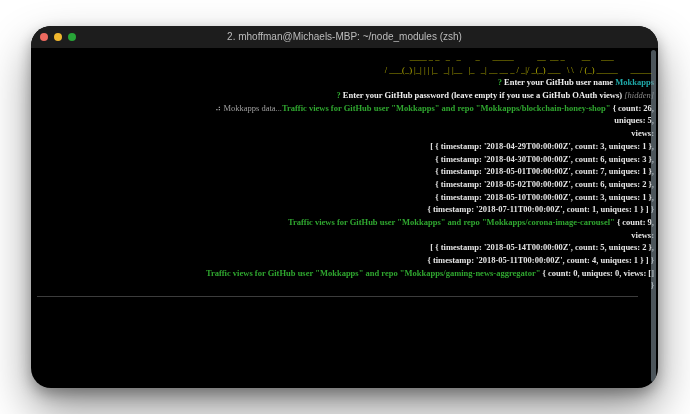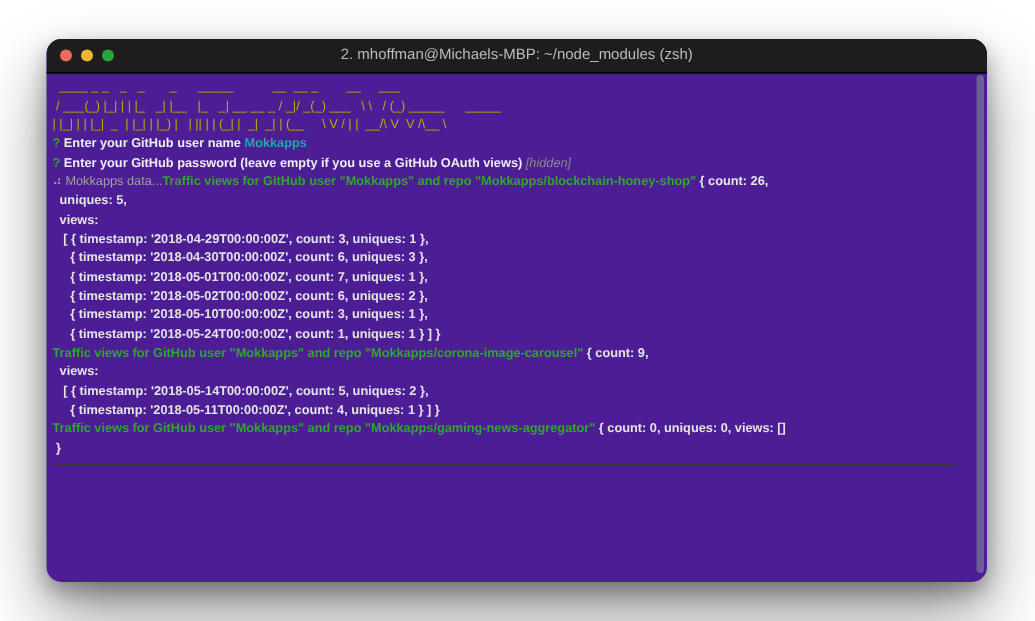--- a/index.html
+++ b/index.html
@@ -4,21 +4,21 @@
 <style>
   html,body{margin:0;padding:0;}
   body{
     width:690px;height:414px;
     background:#ffffff;
     position:relative;overflow:hidden;
     font-family:"Liberation Sans",sans-serif;
   }
   .window{
     position:absolute;left:31px;top:26px;width:627px;height:362px;
-    background:#4c1d95;border-radius:10px;overflow:hidden;
+    background:#000000;border-radius:20px;overflow:hidden;
     box-shadow:0 22px 45px rgba(0,0,0,.42),0 6px 14px rgba(0,0,0,.30);
     display:flex;flex-direction:column;
   }
   .titlebar{
     flex:0 0 22px;height:22px;background:#1d1d1d;
     border-bottom:1px solid #000;
     display:flex;align-items:center;position:relative;
   }
   .lights{display:flex;gap:6px;padding-left:9px;z-index:2;}
   .light{width:8px;height:8px;border-radius:50%;}
@@ -26,22 +26,22 @@
   .light.yellow{background:#f0b72e;}
   .light.green{background:#28a538;}
   .title{
     position:absolute;left:0;right:0;text-align:center;
     font-size:10px;line-height:22px;color:#bcbcbc;
     font-family:"Liberation Sans",sans-serif;
   }
   .term{
     position:relative;flex:1;
     padding:2px 4px 0 4px;
-    font-family:Liberation Sans, sans-serif;
-    font-size:8.5px;line-height:12.7px;
+    font-family:Liberation Serif, serif;
+    font-size:8.5px;line-height:12.7px;text-align:right;
   }
   .line{white-space:pre;height:12.7px;}
   .seg-art{color:#b7b000;font-weight:400;}
   .seg-green{color:#2fa62f;font-weight:700;}
   .seg-white{color:#ededed;font-weight:700;}
   .seg-cyan{color:#1fa8a8;font-weight:700;}
   .seg-gray{color:#9f9f9f;font-weight:400;}
   .seg-hidden{color:#8a8a8a;font-style:italic;font-weight:400;}
   .seg-plain{color:#e4e4e4;font-weight:700;}
   .separator{border-top:1px solid #3c3c3c;margin:4px 16px 0 2px;height:0;}
@@ -60,34 +60,33 @@
       <span class="light yellow"></span>
       <span class="light green"></span>
     </div>
     <div class="title">2. mhoffman@Michaels-MBP: ~/node_modules (zsh)</div>
   </div>
 
   <div class="term">
     <div id="banner">
         <div class="line"><span class="seg-art">  ____ _ _   _   _       _      _____           __  __ _        __     ___                   </span></div>
         <div class="line"><span class="seg-art"> / ___(_) |_| | | |_   _| |__   |_   _| __ __ _ / _|/ _(_) ___   \ \   / (_) _____      _____ </span></div>
-        <div class="line"><span class="seg-art">| |_| | | |_|  _  | |_| | |_) |   | || | | (_| |  _|  _| | (__     \ V / | |  __/\ V  V /\__ \</span></div>
       </div>
     <div id="output">
         <div class="line"><span class="seg-green">? </span><span class="seg-white">Enter your GitHub user name </span><span class="seg-cyan">Mokkapps</span></div>
         <div class="line"><span class="seg-green">? </span><span class="seg-white">Enter your GitHub password (leave empty if you use a GitHub OAuth views) </span><span class="seg-hidden">[hidden]</span></div>
         <div class="line"><span class="seg-gray">⠴ Mokkapps data...</span><span class="seg-green">Traffic views for GitHub user "Mokkapps" and repo "Mokkapps/blockchain-honey-shop"</span><span class="seg-plain"> { count: 26,</span></div>
         <div class="line"><span class="seg-plain">  uniques: 5,</span></div>
         <div class="line"><span class="seg-plain">  views:</span></div>
         <div class="line"><span class="seg-plain">   [ { timestamp: '2018-04-29T00:00:00Z', count: 3, uniques: 1 },</span></div>
         <div class="line"><span class="seg-plain">     { timestamp: '2018-04-30T00:00:00Z', count: 6, uniques: 3 },</span></div>
         <div class="line"><span class="seg-plain">     { timestamp: '2018-05-01T00:00:00Z', count: 7, uniques: 1 },</span></div>
         <div class="line"><span class="seg-plain">     { timestamp: '2018-05-02T00:00:00Z', count: 6, uniques: 2 },</span></div>
         <div class="line"><span class="seg-plain">     { timestamp: '2018-05-10T00:00:00Z', count: 3, uniques: 1 },</span></div>
-        <div class="line"><span class="seg-plain">     { timestamp: '2018-05-24T00:00:00Z', count: 1, uniques: 1 } ] }</span></div>
+        <div class="line"><span class="seg-plain">     { timestamp: '2018-07-11T00:00:00Z', count: 1, uniques: 1 } ] }</span></div>
         <div class="line"><span class="seg-green">Traffic views for GitHub user "Mokkapps" and repo "Mokkapps/corona-image-carousel"</span><span class="seg-plain"> { count: 9,</span></div>
         <div class="line"><span class="seg-plain">  views:</span></div>
         <div class="line"><span class="seg-plain">   [ { timestamp: '2018-05-14T00:00:00Z', count: 5, uniques: 2 },</span></div>
         <div class="line"><span class="seg-plain">     { timestamp: '2018-05-11T00:00:00Z', count: 4, uniques: 1 } ] }</span></div>
         <div class="line"><span class="seg-green">Traffic views for GitHub user "Mokkapps" and repo "Mokkapps/gaming-news-aggregator"</span><span class="seg-plain"> { count: 0, uniques: 0, views: []</span></div>
         <div class="line"><span class="seg-plain"> }</span></div>
       </div>
     <div class="separator"></div>
   </div>
 

